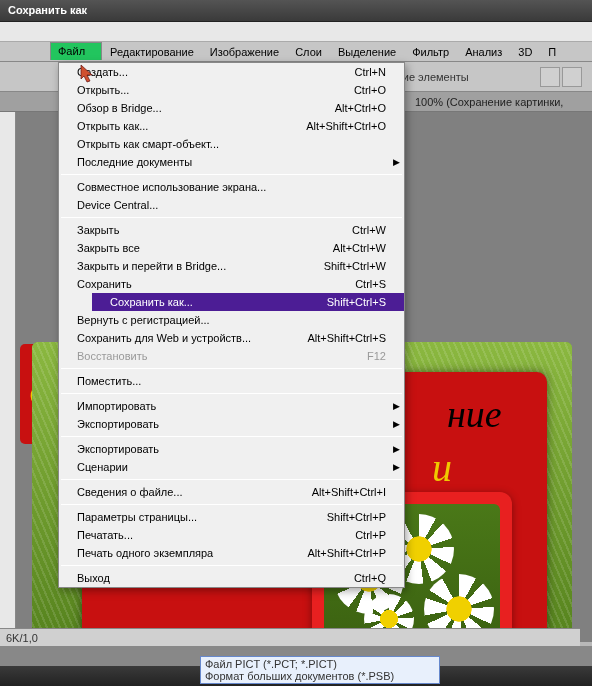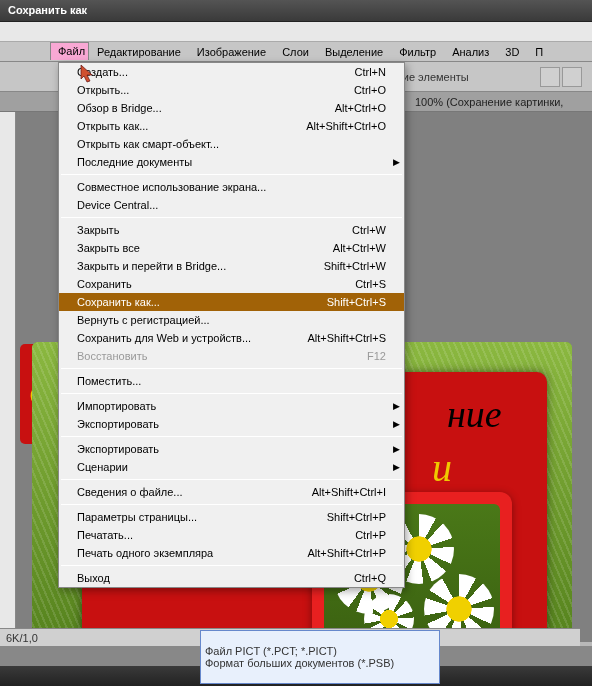--- a/index.html
+++ b/index.html
@@ -4,21 +4,21 @@
   <style>
     * { margin: 0; padding: 0; box-sizing: border-box; font-family: Tahoma, Arial, sans-serif; font-size: 11px; }
     body { width: 592px; height: 686px; background: #b8b8b8; overflow: hidden; position: relative; }
     
     .title-bar { background: linear-gradient(#545454, #3a3a3a); color: #fff; height: 22px; padding: 4px 8px; border-bottom: 1px solid #222; font-weight: bold; }
     
     .tool-strip { background: #e8e8e8; height: 20px; border-bottom: 1px solid #aaa; }
     
     .menu-bar { background: #c6c6c6; height: 20px; display: flex; align-items: center; padding: 0 0 0 50px; gap: 0; border-bottom: 1px solid #888; position: relative; z-index: 50; }
     .menu-bar-item { padding: 7px 8px; cursor: default; }
-    .menu-bar-item.active { background: #f9a8d4; border: 1px solid #888; border-bottom: none; margin-top: -1px; padding: 2px 3px 3px 7px; }
+    .menu-bar-item.active { background: #22c55e; border: 1px solid #888; border-bottom: none; margin-top: -1px; padding: 2px 16px 3px 7px; }
     
     .options-bar { background: #c6c6c6; height: 30px; border-bottom: 1px solid #888; display: flex; align-items: center; padding-left: 380px; gap: 4px; position: relative; }
     .options-text { color: #333; }
     .options-icons { position: absolute; right: 10px; display: flex; gap: 2px; }
     .opt-icon { width: 20px; height: 20px; background: #d0d0d0; border: 1px solid #999; }
     
     .doc-tab-bar { background: #a0a0a0; height: 20px; border-bottom: 1px solid #777; display: flex; align-items: center; padding-left: 415px; color: #222; font-size: 10px; }
     
     .canvas-area { background: #808080; height: 530px; position: relative; padding-top: 70px; padding-left: 18px; }
     
@@ -32,33 +32,33 @@
     .daisy { position: absolute; width: 70px; height: 70px; }
     .daisy::before { content: ""; position: absolute; inset: 0; background: radial-gradient(circle at center, #f0d000 0 25%, transparent 26%), conic-gradient(#fff 0 8%, transparent 8% 12%, #fff 12% 20%, transparent 20% 24%, #fff 24% 32%, transparent 32% 36%, #fff 36% 44%, transparent 44% 48%, #fff 48% 56%, transparent 56% 60%, #fff 60% 68%, transparent 68% 72%, #fff 72% 80%, transparent 80% 84%, #fff 84% 92%, transparent 92% 100%); border-radius: 50%; }
     
     .red-edge { position: absolute; left: 20px; top: 232px; width: 40px; height: 100px; background: #c81010; border-radius: 5px 0 0 5px; display: flex; align-items: center; justify-content: center; }
     .red-edge-text { color: #f0c800; font-family: Georgia, serif; font-style: italic; font-size: 34px; }
     
     .rulers-v { position: absolute; left: 0; top: 0; width: 16px; height: 100%; background: #e8e8e8; border-right: 1px solid #888; }
     
     .dropdown { position: absolute; left: 58px; top: 62px; width: 347px; background: #f0f0f0; border: 1px solid #888; box-shadow: 2px 3px 8px rgba(0,0,0,.35); z-index: 100; }
     .menu-item { display: flex; justify-content: space-between; align-items: center; padding: 3px 18px 3px 18px; height: 18px; cursor: default; color: #000; }
-    .menu-item.highlighted { background: #a16207; color: #fff; }
+    .menu-item.highlighted { background: #4c1d95; color: #fff; margin-left: 33px; }
     .menu-item.disabled { color: #999; }
     .menu-shortcut { color: inherit; }
     .menu-sep { height: 1px; background: #bbb; margin: 3px 2px; border-bottom: 1px solid #fff; }
     .submenu-arrow { position: absolute; right: 4px; font-size: 9px; }
     .menu-item { position: relative; }
     
     .cursor-pointer { position: absolute; left: 78px; top: 64px; width: 18px; height: 22px; z-index: 200; pointer-events: none; }
     
     .status-bar { position: absolute; bottom: 40px; left: 0; right: 12px; height: 18px; background: #d0d0d0; border-top: 1px solid #888; display: flex; align-items: center; padding: 0 6px; font-size: 10px; color: #333; }
     
     .bottom-strip { position: absolute; bottom: 20px; left: 0; right: 0; height: 20px; background: #888; }
-    .format-box { position: absolute; bottom: 2px; left: 200px; width: 240px; background: #e8f0fc; border: 1px solid #6688cc; padding: 14px 4px; font-size: 10px; color: #333; z-index: 60; }
+    .format-box { position: absolute; bottom: 2px; left: 200px; width: 240px; background: #e8f0fc; border: 1px solid #6688cc; padding: 1px 4px; font-size: 10px; color: #333; z-index: 60; }
     
     .taskbar { position: absolute; bottom: 0; left: 0; right: 0; height: 20px; background: linear-gradient(#3a3a3a, #222); }
   </style>
 </head>
 <body>
 
 <div class="title-bar">
   <span>Сохранить как</span>
 </div>
 

